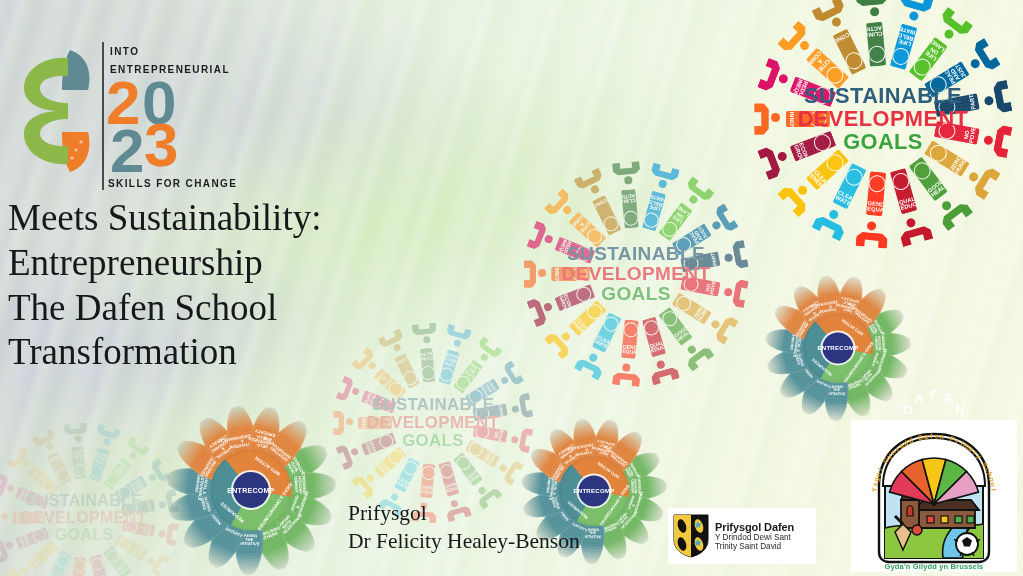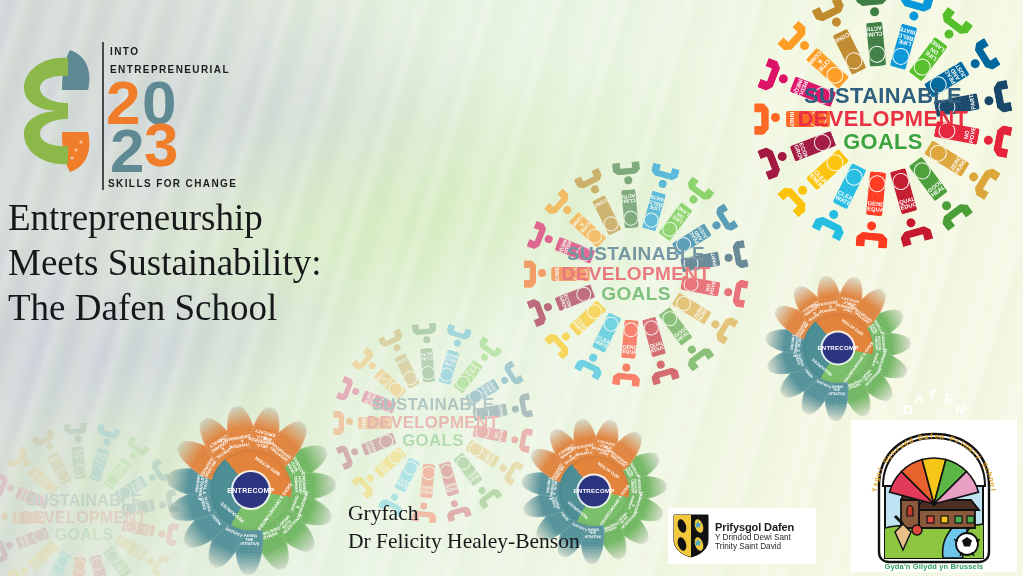--- a/index.html
+++ b/index.html
@@ -1441,27 +1441,28 @@
 
     <div class="be-num" style="left:88px;top:52px;color:#ef7d2a;">2</div>
     <div class="be-num" style="left:124px;top:52px;color:#5f8a93;">0</div>
     <div class="be-num" style="left:92px;top:100px;color:#5f8a93;">2</div>
     <div class="be-num" style="left:126px;top:94px;color:#ef7d2a;">3</div>
 
     <div class="be-word" style="left:90px;top:158px;">SKILLS FOR CHANGE</div>
   </div>
 
   <div class="title-block">
+    <span class="tline">Meets Sustainability:</span>
     <span class="tline">Entrepreneurship</span>
-    <span class="tline">Meets Sustainability:</span>
     <span class="tline">The Dafen School</span>
+    <span class="tline">Transformation</span>
   </div>
 
   <div class="foot-block">
-    <span class="fline">Gryfach</span>
+    <span class="fline">Prifysgol</span>
     <span class="fline">Dr Felicity Healey-Benson</span>
   </div>
 
   <div class="uw">
     <svg class="uw-shield" viewBox="0 0 36 44">
       <path d="M1 1 H35 V26 C35 36 26 41 18 43 C10 41 1 36 1 26 Z" fill="#111" stroke="#111" stroke-width="1"></path>
       <path d="M1 1 H18 V43 C10 41 1 36 1 26 Z" fill="#f2c93c"></path>
       <g fill="#111">
         <ellipse cx="9" cy="12" rx="4" ry="7" transform="rotate(-18 9 12)"></ellipse>
         <ellipse cx="9" cy="30" rx="4" ry="7" transform="rotate(-18 9 30)"></ellipse>

